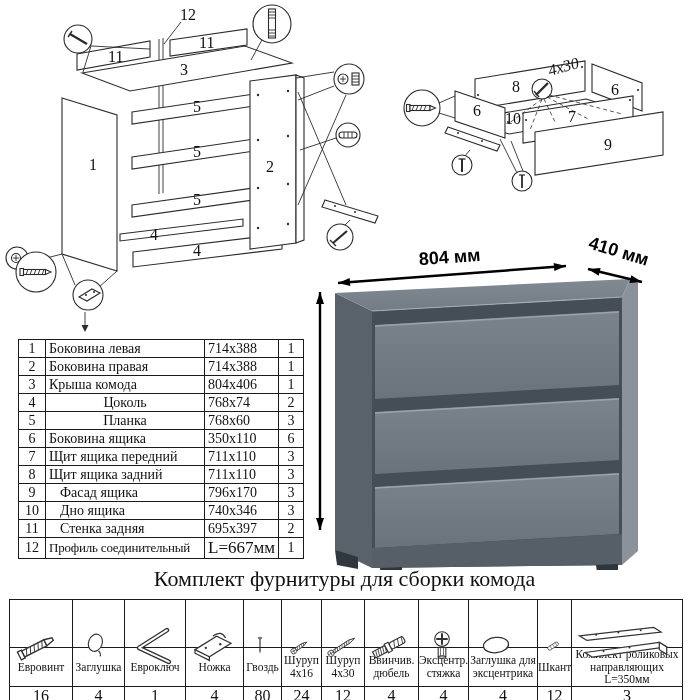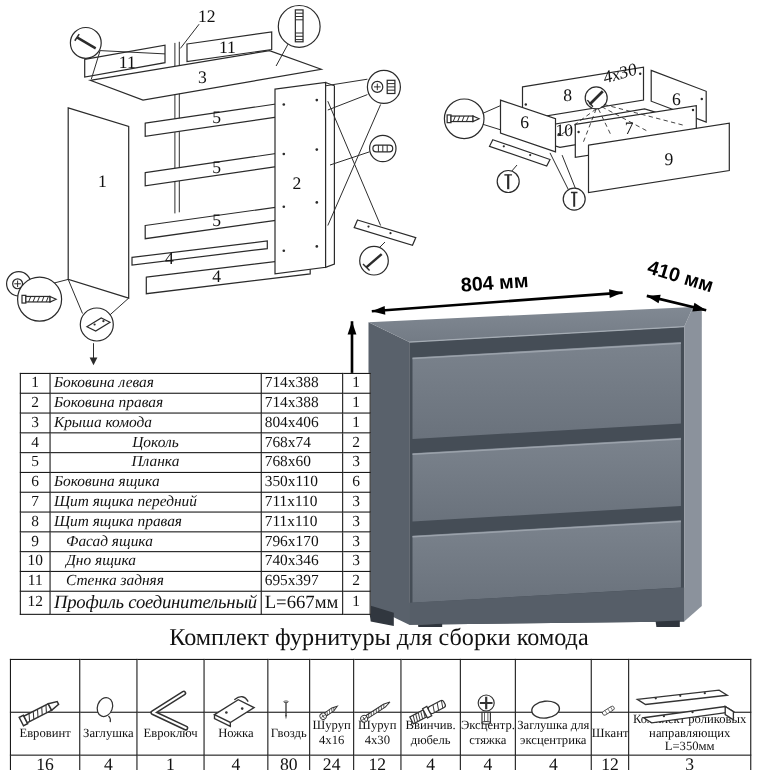--- a/index.html
+++ b/index.html
@@ -4,29 +4,29 @@
 <style>
   html,body{margin:0;padding:0;background:#fff;}
   #canvas{position:relative;width:689px;height:700px;background:#fff;overflow:hidden;
           font-family:"Liberation Serif",serif;color:#111;}
   #canvas svg{position:absolute;}
 
   
   .parts-table{position:absolute;left:18px;top:339px;border-collapse:collapse;background:#fff;}
   .parts-table td{border:1px solid #1a1a1a;height:17px;padding:0 3px;font-size:14px;white-space:nowrap;}
   .pt-num{width:20px;text-align:center;}
-  .pt-name{width:141px;text-align:left;font-style:italic;}
+  .pt-name{width:141px;text-align:left;}
   .pt-size{width:66px;font-size:14.5px;}
   .pt-qty{width:18px;text-align:center;}
   .parts-table tr:nth-child(4) .pt-name,
   .parts-table tr:nth-child(5) .pt-name{text-align:center;}
   .parts-table tr:nth-child(9) .pt-name,
   .parts-table tr:nth-child(10) .pt-name,
   .parts-table tr:nth-child(11) .pt-name{padding-left:14px;}
-  .parts-table tr:nth-child(12) .pt-name{font-size:17px;letter-spacing:-0.2px;}
+  .parts-table tr:nth-child(12) .pt-name{font-size:13px;letter-spacing:-0.2px;}
   .parts-table tr:nth-child(12) .pt-size{font-size:17px;}
 
   
   .sheet-title{position:absolute;left:0;top:566px;width:689px;text-align:center;
                font-size:22px;line-height:1.2;}
   .hw-table{position:absolute;left:9px;top:599px;border-collapse:collapse;table-layout:fixed;
             width:673px;background:#fff;}
   .hw-table td{border:1px solid #1a1a1a;text-align:center;vertical-align:middle;padding:0;}
   .hw-icon-cell{height:47px;}
   .hw-name-cell{height:27px;font-size:11.5px;line-height:1.1;padding:1px 1px;}
@@ -323,21 +323,21 @@
           <td class="pt-qty">6</td>
         </tr>
       <tr>
           <td class="pt-num">7</td>
           <td class="pt-name">Щит ящика передний</td>
           <td class="pt-size">711x110</td>
           <td class="pt-qty">3</td>
         </tr>
       <tr>
           <td class="pt-num">8</td>
-          <td class="pt-name">Щит ящика правая</td>
+          <td class="pt-name">Щит ящика задний</td>
           <td class="pt-size">711x110</td>
           <td class="pt-qty">3</td>
         </tr>
       <tr>
           <td class="pt-num">9</td>
           <td class="pt-name">Фасад ящика</td>
           <td class="pt-size">796x170</td>
           <td class="pt-qty">3</td>
         </tr>
       <tr>

